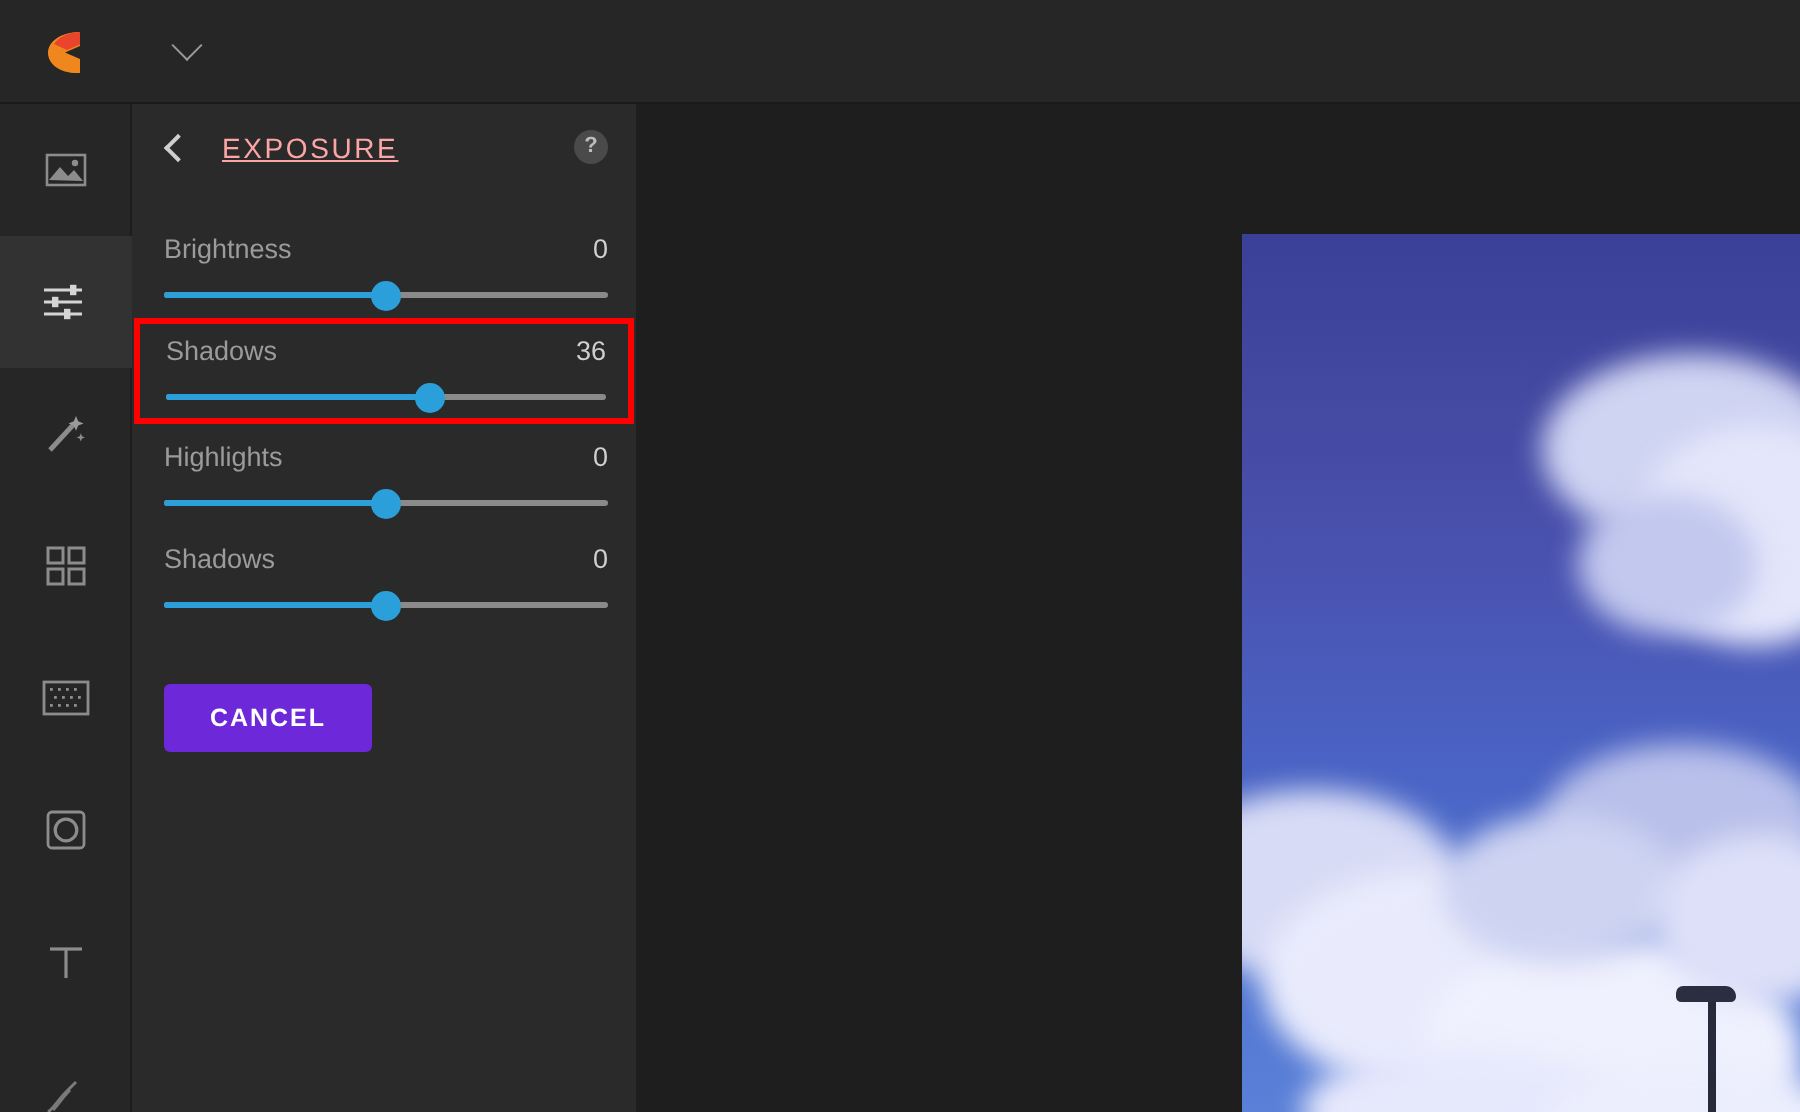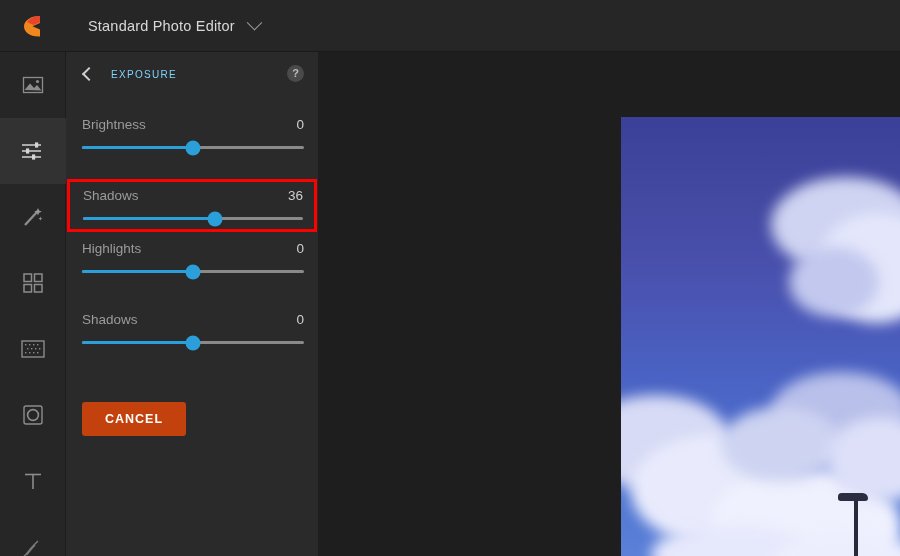--- a/index.html
+++ b/index.html
@@ -62,35 +62,35 @@
   }
   .back-chev {
     width: 10px; height: 10px;
     border-left: 2px solid #cfcfcf;
     border-bottom: 2px solid #cfcfcf;
     transform: rotate(45deg);
     margin-left: 4px;
     cursor: pointer;
   }
   .panel-title {
-    color: #7dd3fc; font-size: 10px; letter-spacing: 1.3px;
-    margin-left: 17px; font-weight: 400;
+    color: #fca5a5; font-size: 14px; letter-spacing: 1.3px;
+    margin-left: 17px; font-weight: 400; text-decoration: underline;
   }
   .help-icon {
     position: absolute; right: 14px; top: 13px;
     width: 17px; height: 17px; border-radius: 50%;
     background: #4a4a4a; color: #bdbdbd;
     font-size: 11px; line-height: 17px; text-align: center;
     cursor: pointer; font-weight: bold;
   }
 
   .sliders { padding: 12px 0 0 0; }
   .slider-row {
     position: relative;
-    padding: 9px 14px 27px 16px;
+    padding: 9px 14px 7px 16px;
   }
   .slider-row.highlighted {
     border: 3px solid #ff0000;
     margin: 0 1px;
     padding: 6px 11px 6px 13px;
   }
   .slider-label-line {
     display: flex; justify-content: space-between; align-items: baseline;
     margin-bottom: 14px;
   }
@@ -115,21 +115,21 @@
   .btn-row {
     display: flex; gap: 14px;
     padding: 28px 16px 0 16px;
   }
   .btn {
     height: 34px; border-radius: 3px;
     display: flex; align-items: center; justify-content: center;
     font-size: 12.5px; letter-spacing: 1px; font-weight: bold;
     cursor: pointer; color: #fff;
   }
-  .btn-cancel { width: 104px; background: #c2410c; }
+  .btn-cancel { width: 104px; background: #6d28d9; }
   .btn-apply  { width: 100px; background: #2b9fd9; }
 
   
   .canvas {
     position: absolute; left: 318px; top: 52px;
     width: 582px; height: 504px; background: #1e1e1e;
   }
   .photo {
     position: absolute; left: 303px; top: 65px;
     width: 279px; height: 439px;
@@ -154,21 +154,20 @@
 <div class="app">
 
   <div class="topbar">
     <div class="logo-wrap">
       <svg width="26" height="26" viewBox="0 0 26 26">
         <path d="M20 3 C10 3 4 8 4 13.5 C4 19 10 24 20 23.5 L20 16.5 L12.5 13.2 L20 10 Z" fill="#f0861e"></path>
         <path d="M20 3 C14 3 9.5 5.5 7 9 L13.5 12 L20 9.2 Z" fill="#e8452c"></path>
       </svg>
     </div>
     <div class="doc-title-wrap">
-      <span class="doc-title">Standard Photo Editor</span>
       <span class="chev-down"></span>
     </div>
   </div>
 
   <div class="rail">
 
     <div class="rail-item">
       <svg width="22" height="22" viewBox="0 0 22 22">
         <rect x="1.5" y="3.5" width="19" height="15" fill="none" stroke="#8c8c8c" stroke-width="1.3"></rect>
         <path d="M2.5 16 L8 9.5 L12 14 L15 11 L19.5 16.5 Z" fill="#8c8c8c"></path>

